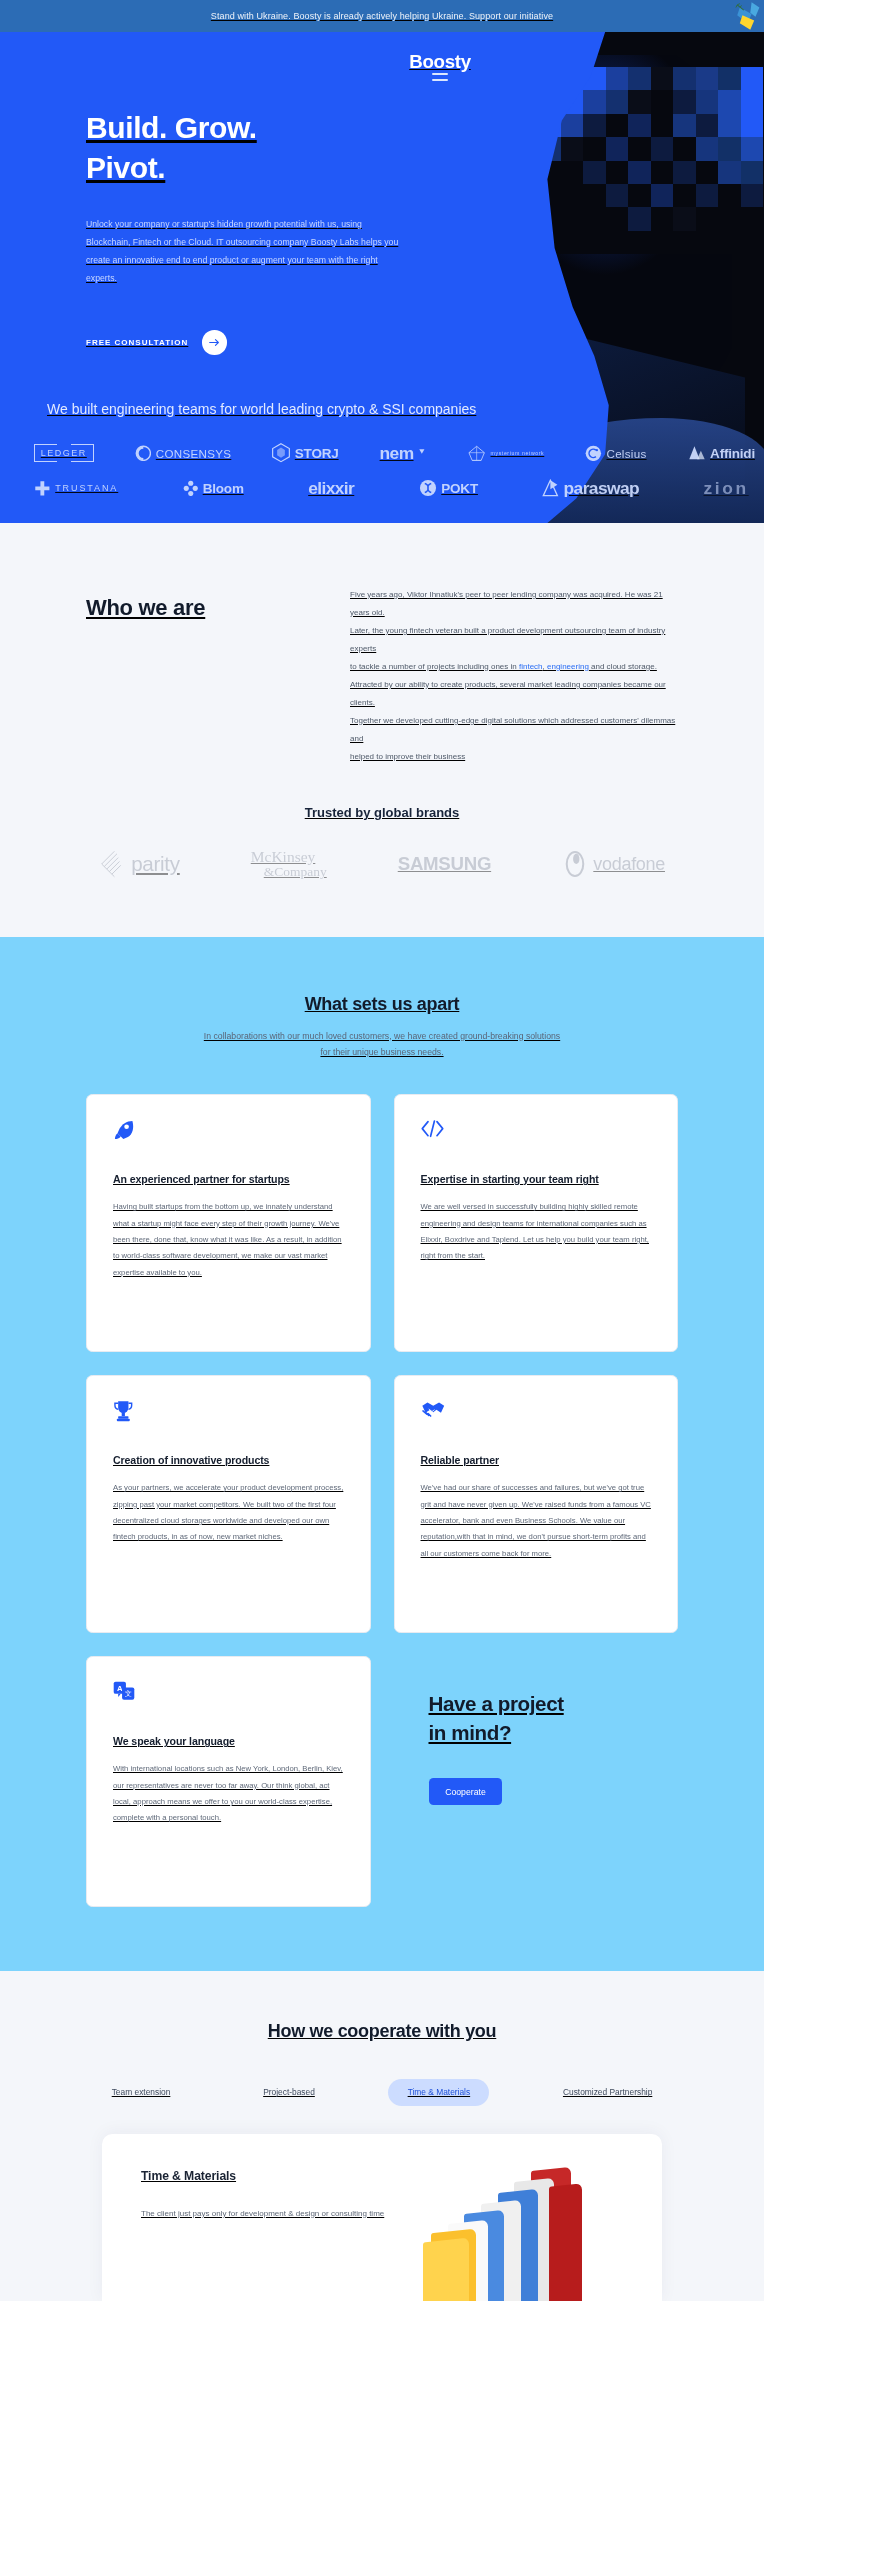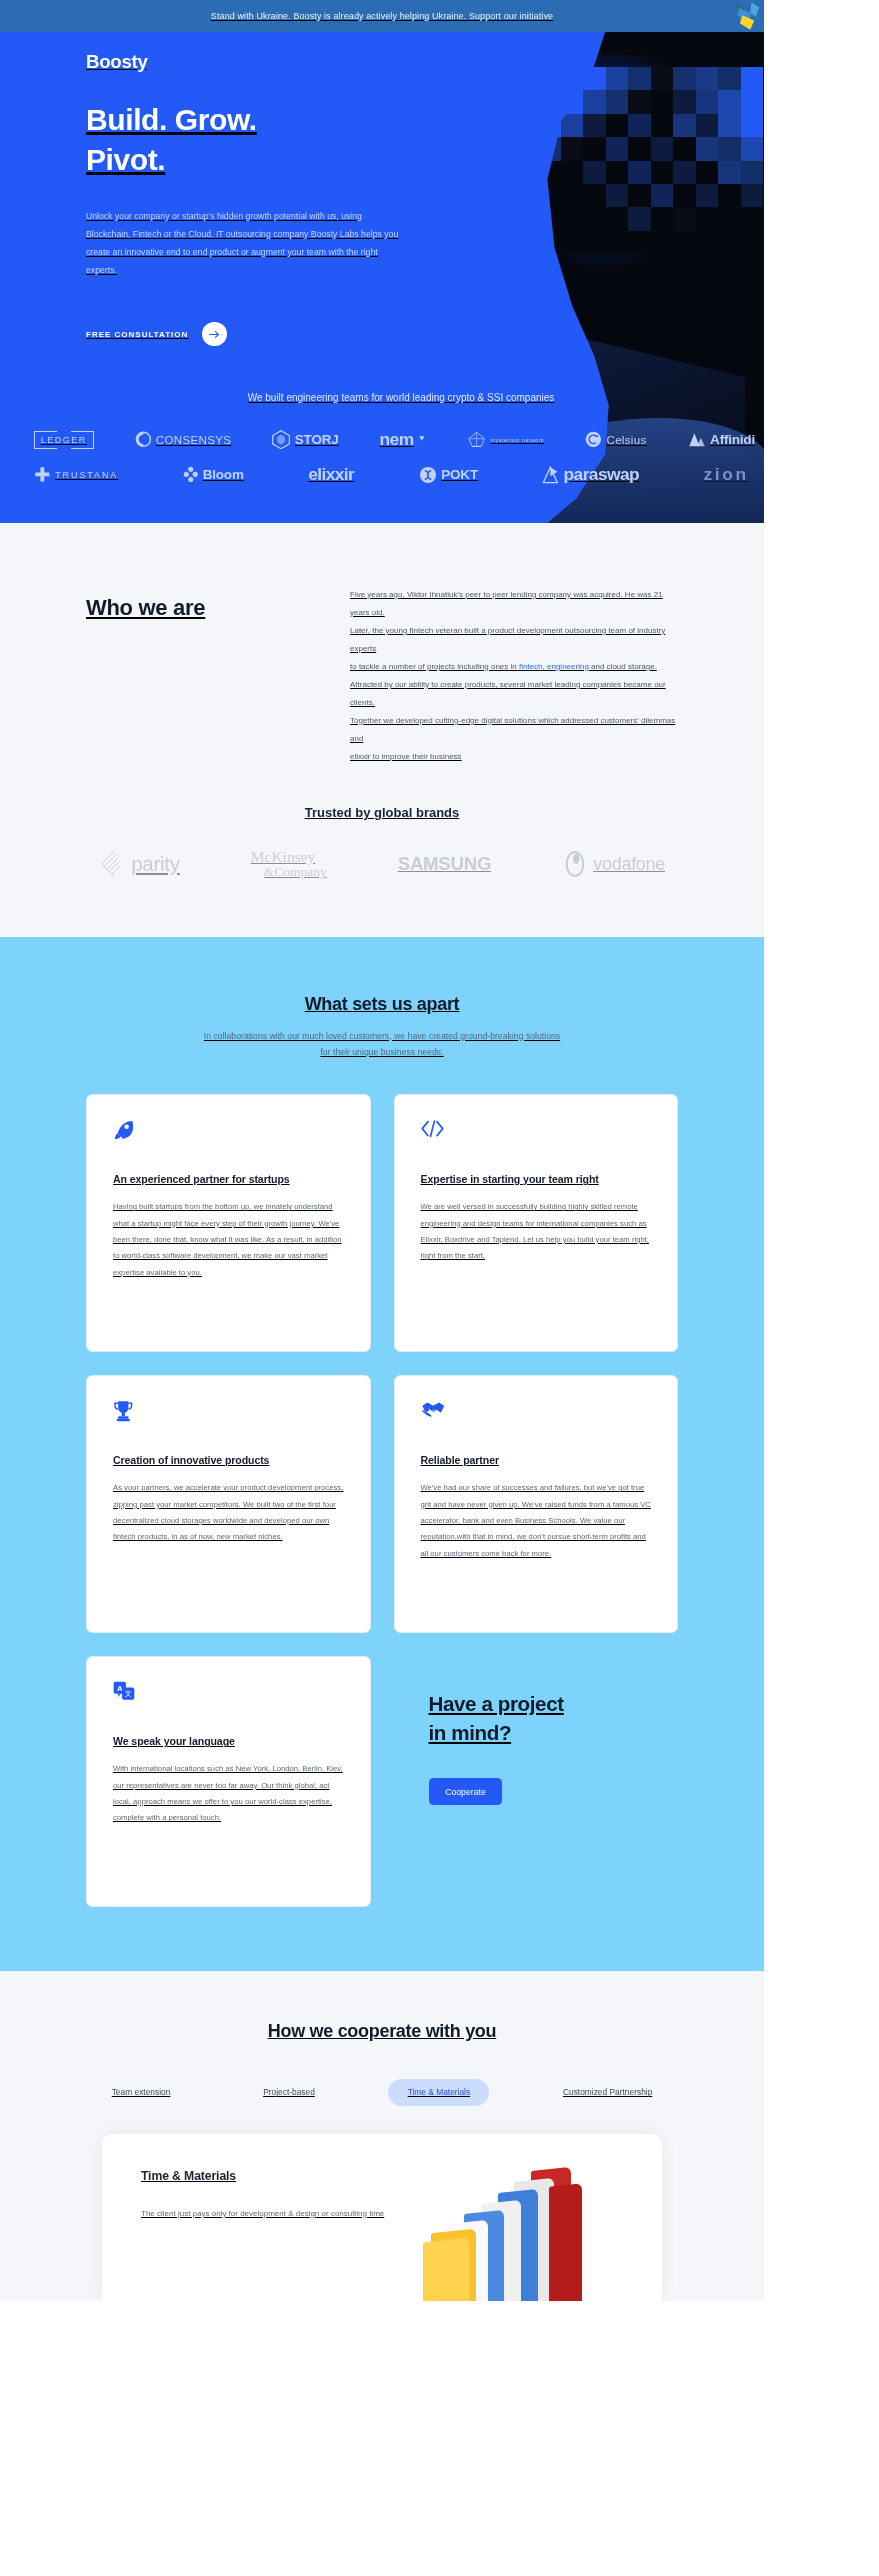--- a/index.html
+++ b/index.html
@@ -100,20 +100,21 @@
     width: 880px;
     padding-left: 86px;
     padding-top: 0;
   }
   .brand-row {
     display: flex;
     align-items: center;
     justify-content: space-between;
     padding-top: 18.7px;
     padding-right: 86px;
+    flex-direction: column;
   }
   .brand {
     color: #ffffff;
     font-size: 18.7px;
     font-weight: bold;
     letter-spacing: -0.3px;
   }
   .burger {
     width: 16.7px;
     display: flex;
@@ -163,22 +164,22 @@
     border-radius: 50%;
     background: #ffffff;
     display: flex; align-items: center; justify-content: center;
     cursor: pointer;
   }
   .cta-circle svg { display: block; }
 
   .hero-tag {
     margin-top: 46px;
     color: #e2eaff;
-    font-size: 10px;
-    text-align: center;
+    font-size: 14px;
+    text-align: left;
     width: 708px;
     margin-left: -39px;
   }
 
   .logo-row {
     display: flex;
     align-items: center;
     width: 734px;
     margin-left: -52px;
   }
@@ -612,21 +613,21 @@
     <div class="who-top">
       <h2 class="who-title">Who we are</h2>
       <div class="who-body">
         <p>Five years ago, Viktor Ihnatiuk's peer to peer lending company was acquired. He was 21 years old.</p>
         <p>Later, the young fintech veteran built a product development outsourcing team of industry experts</p>
         <p>
           <span>to tackle a number of projects including ones in </span><a href="#">fintech</a><span>, </span><a href="#">engineering</a><span> and cloud storage.</span>
         </p>
         <p>Attracted by our ability to create products, several market leading companies became our clients.</p>
         <p>Together we developed cutting-edge digital solutions which addressed customers' dilemmas and</p>
-        <p>elixxir to improve their business</p>
+        <p>helped to improve their business</p>
       </div>
     </div>
 
     <div class="trusted-title">Trusted by global brands</div>
 
     <div class="trusted-row">
       <div class="tlogo">
         <svg width="27" height="28" viewBox="0 0 42 44">
             <g stroke="#8d94a3" stroke-width="1.5" fill="none">
               <path d="M24 2 L4 22 L24 42"></path>

